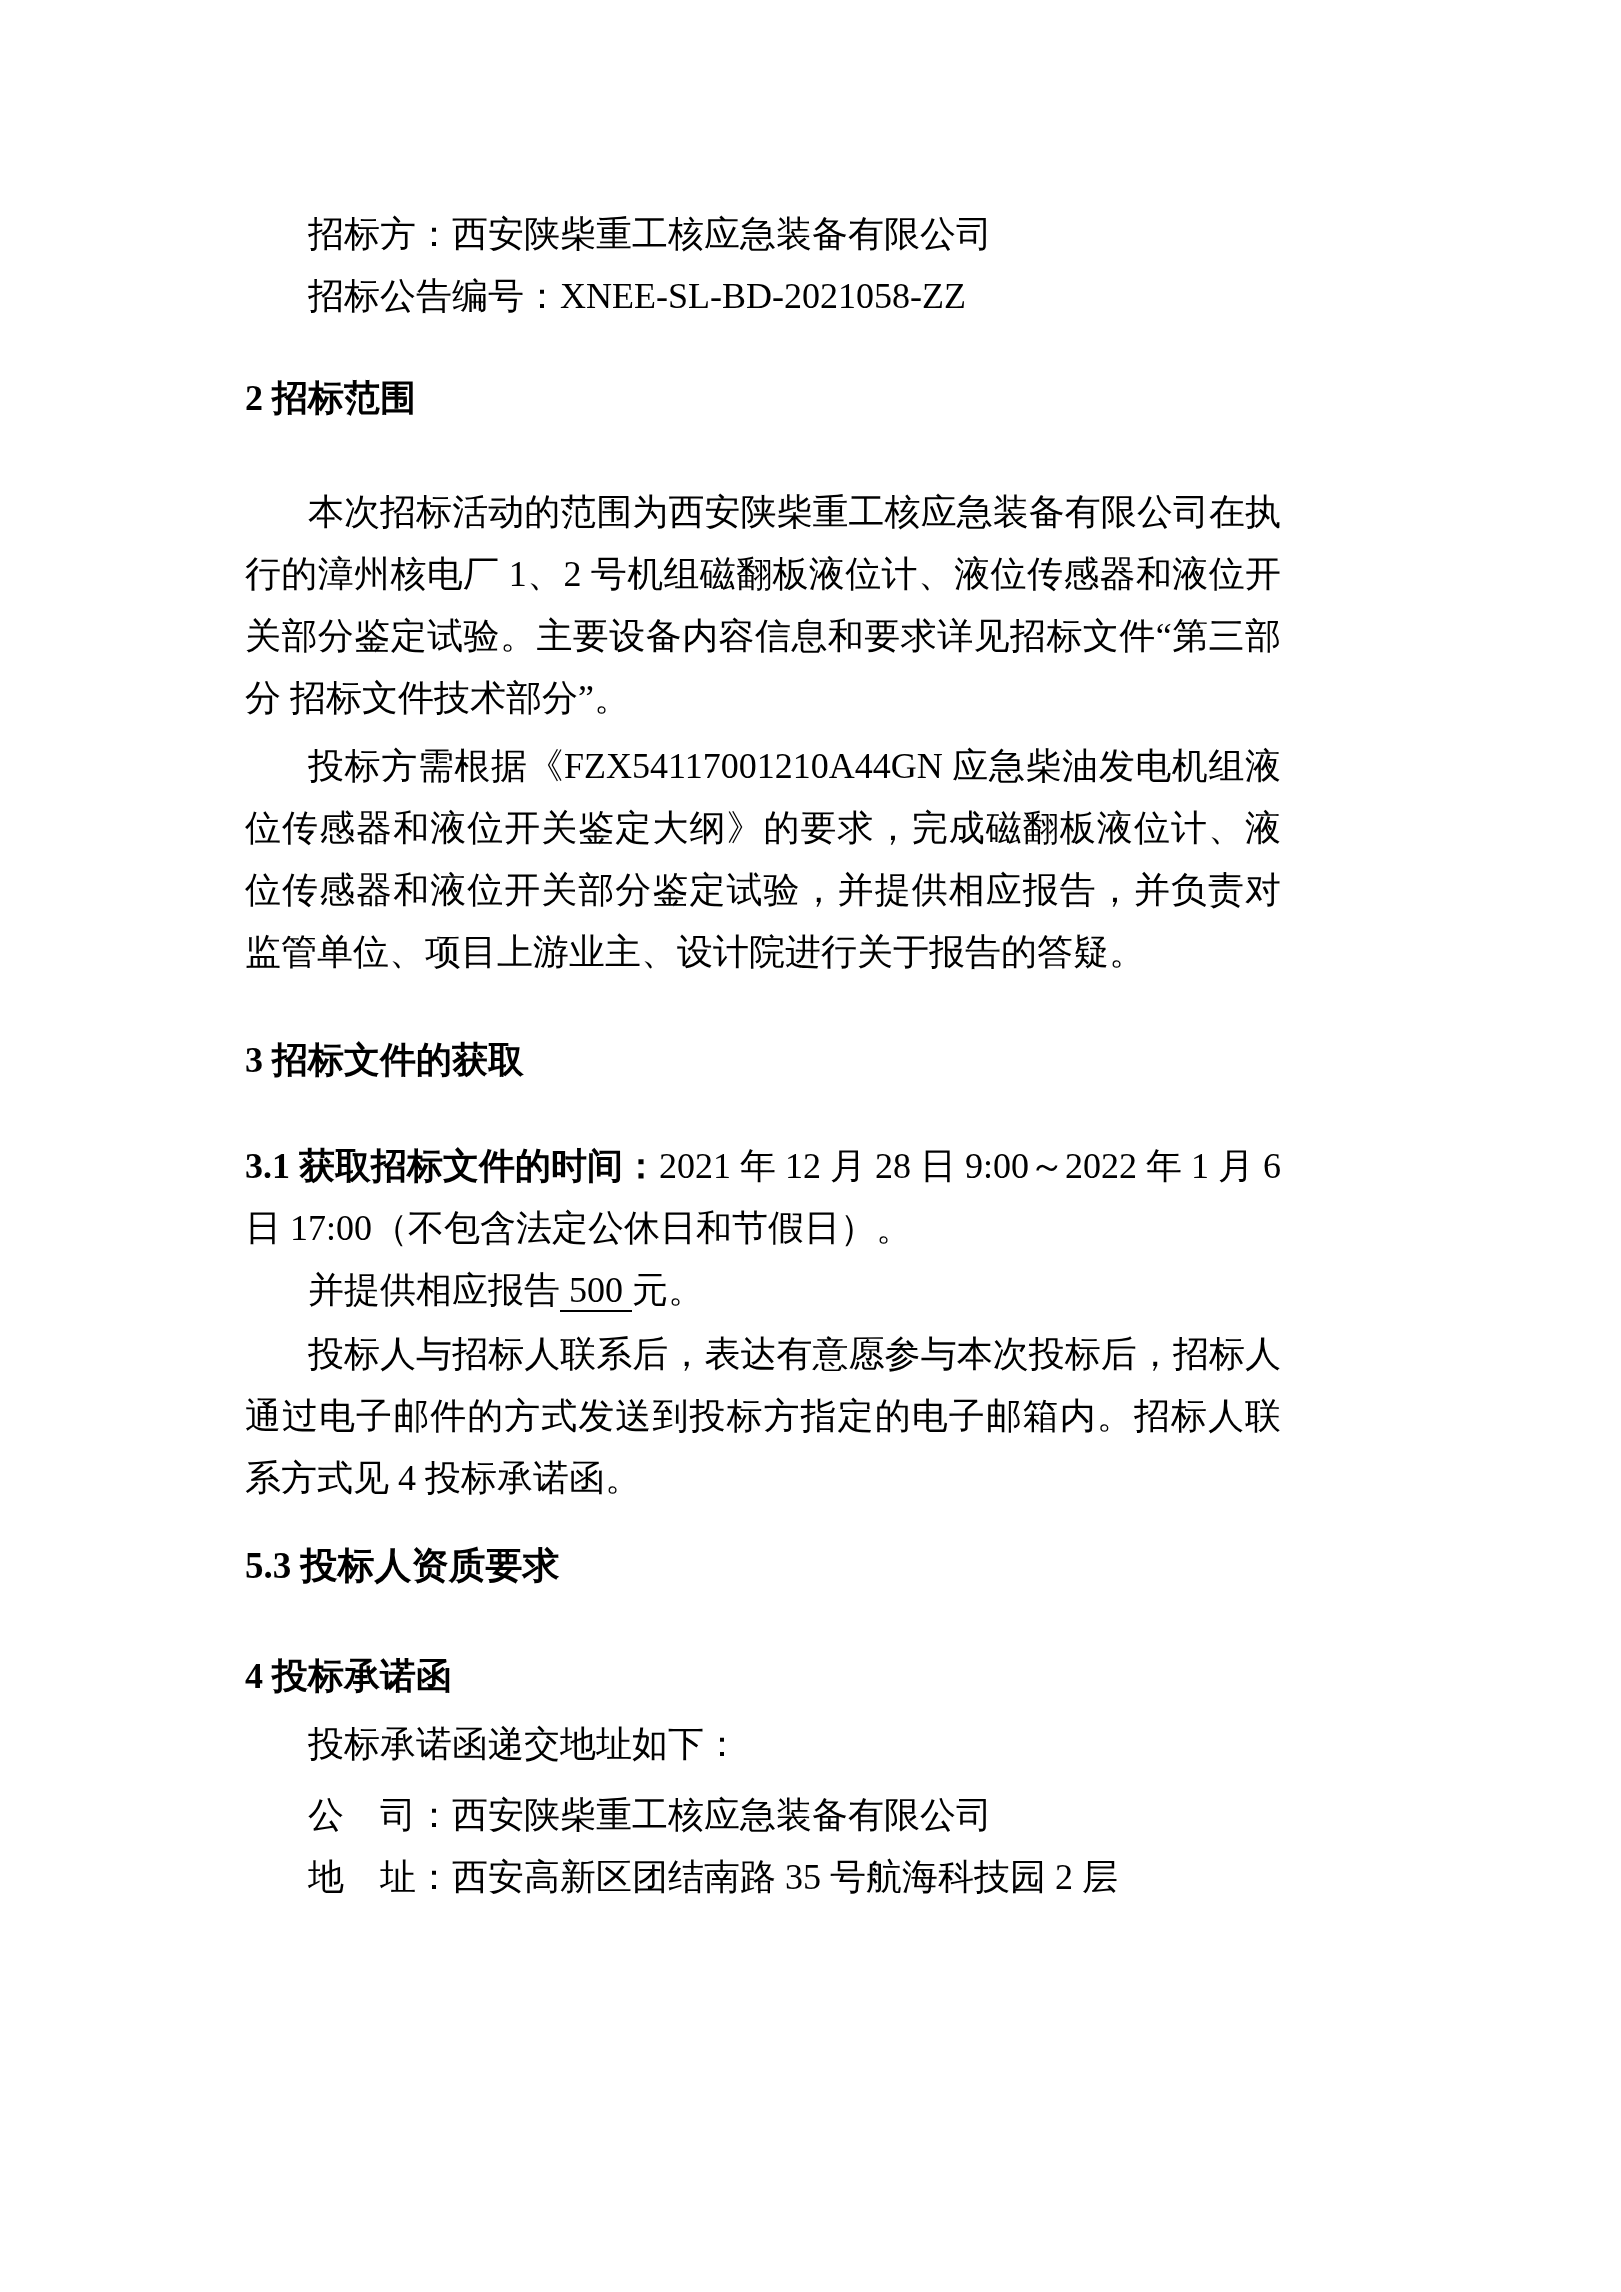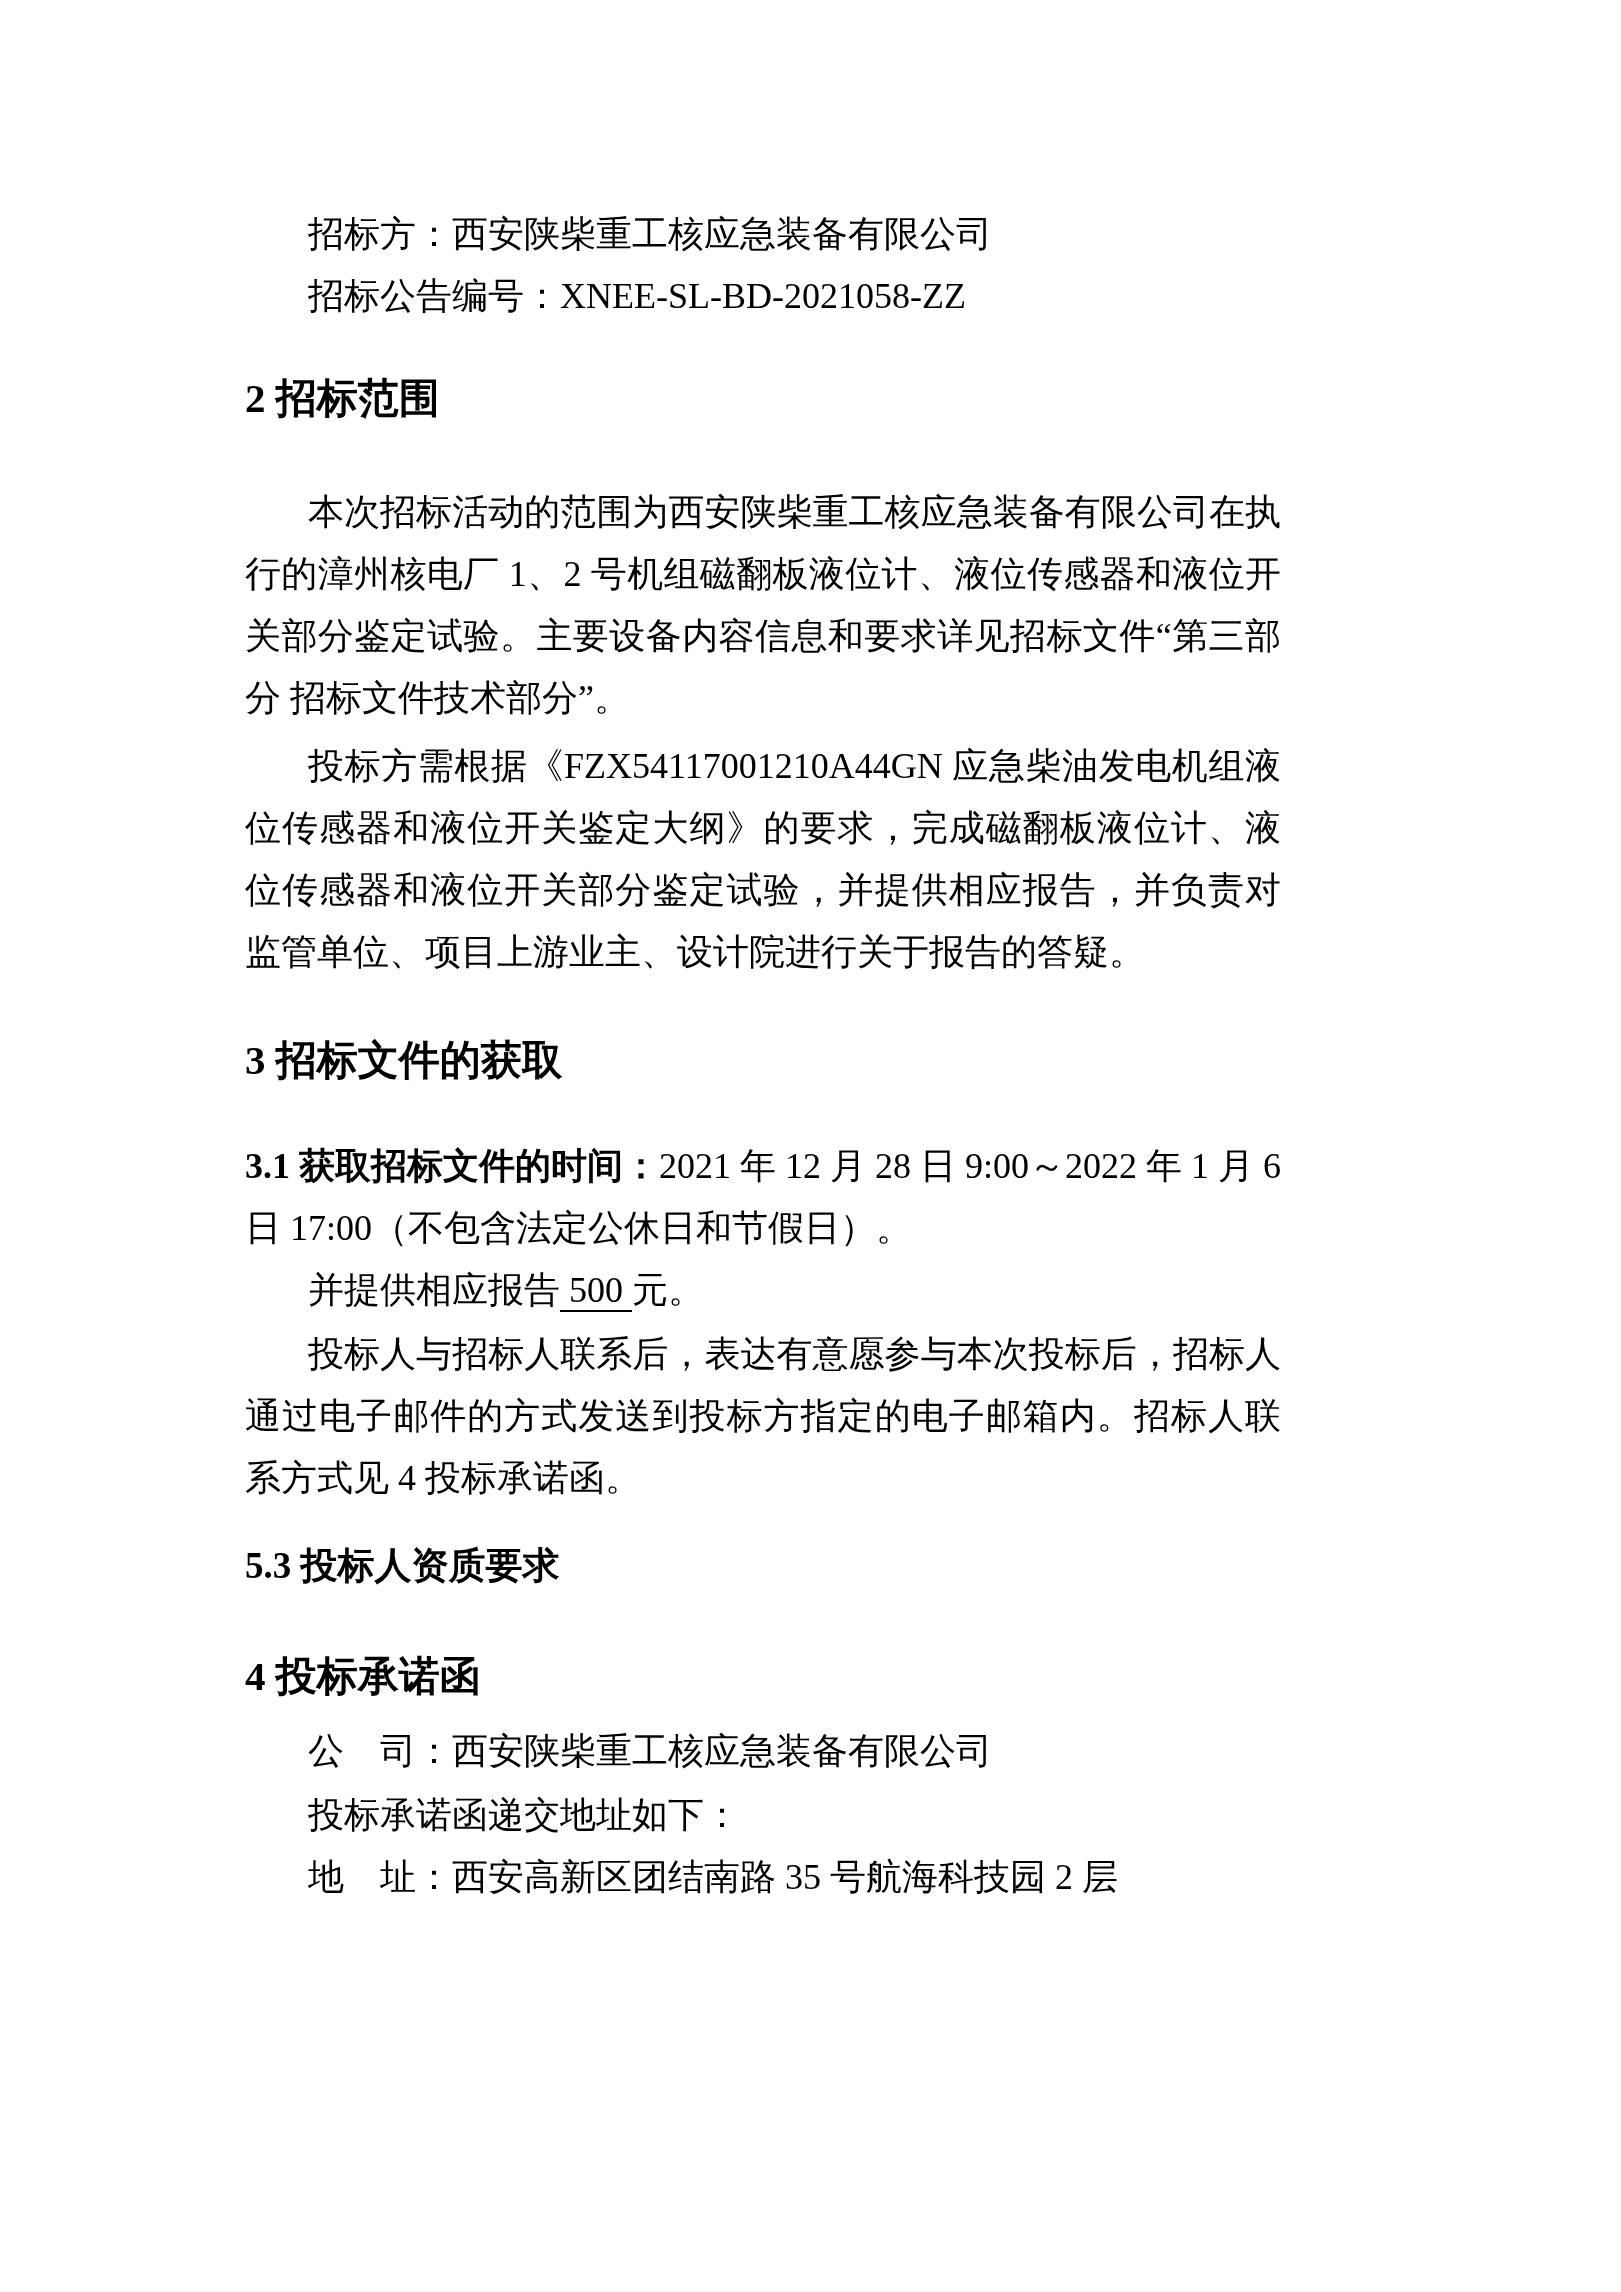--- a/index.html
+++ b/index.html
@@ -17,21 +17,21 @@
     background: #ffffff;
     padding: 203px 141px 0 245px;
   }
   .body-line, .body-para {
     font-size: 36px;
     line-height: 62px;
     text-align: justify;
   }
   .indent { text-indent: 63px; }
   .sec-heading {
-    font-size: 41px;
+    font-size: 36px;
     line-height: 69px;
     font-weight: bold;
     text-align: left;
   }
   .sub-heading {
     font-size: 37px;
     line-height: 62px;
     font-weight: bold;
     text-align: left;
   }
@@ -61,20 +61,20 @@
   <p class="body-para indent" style="margin-top:0px;"><span>并提供相应报告</span><span class="underline-run"> 500 </span><span>元。</span></p>
 
   <p class="body-para indent" style="margin-top:2px;">投标人与招标人联系后，表达有意愿参与本次投标后，招标人通过电子邮件的方式发送到投标方指定的电子邮箱内。招标人联系方式见 4 投标承诺函。</p>
 
   <div class="sub-heading" style="margin-top:26.5px;">5.3 投标人资质要求</div>
 
 
   <div class="sec-heading" style="margin-top:45px;">4 投标承诺函</div>
 
 
+  <p class="body-para indent" style="margin-top:2px;">投标承诺函递交地址如下：</p>
+
   <p class="body-para indent" style="margin-top:8.8px;">公　司：西安陕柴重工核应急装备有限公司</p>
-
-  <p class="body-para indent" style="margin-top:2px;">投标承诺函递交地址如下：</p>
 
   <p class="body-para indent" style="margin-top:0px;">地　址：西安高新区团结南路 35 号航海科技园 2 层</p>
 
 </div>
 
 
 </body></html>

